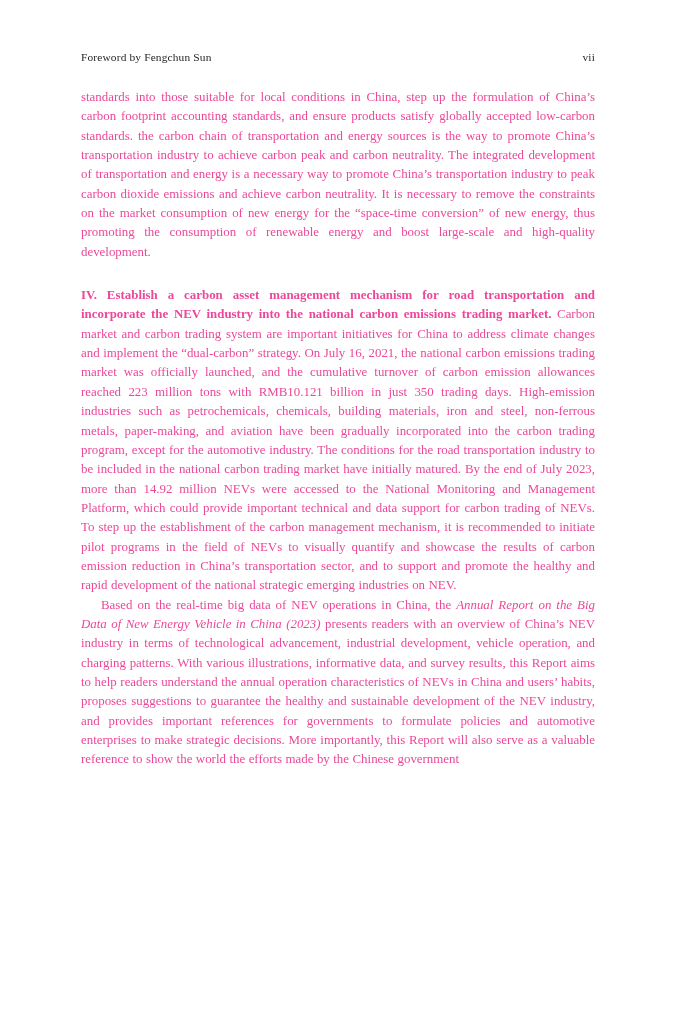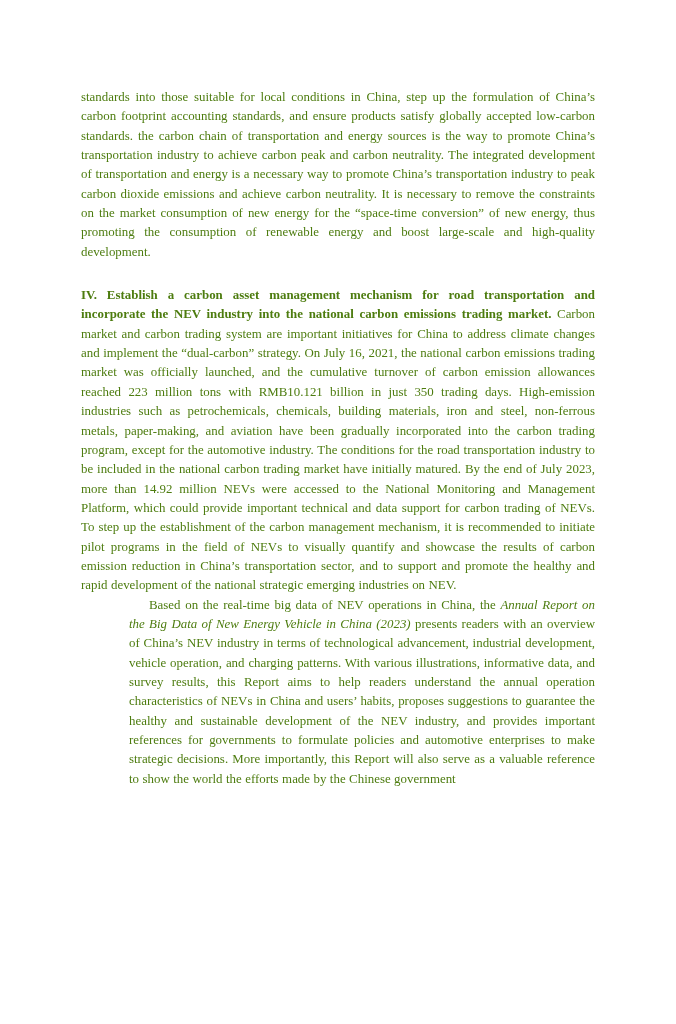--- a/index.html
+++ b/index.html
@@ -53,47 +53,50 @@
     left: 81px;
     width: 514px;
   }
 
   p.body-par {
     margin: 0;
     font-size: 12.9px;
     line-height: 19.35px;
     text-align: justify;
     text-justify: inter-word;
-    color: #4d7c0f;
+    color: #ec4899;
     hyphens: none;
     word-spacing: 0.02em;
   }
 
   p.indent {
     text-indent: 20px;
-    margin-left: 48px;
   }
 
   p.space-before {
     margin-top: 24px;
   }
 
   .run-in-heading {
     font-weight: bold;
   }
 
   .title-italic {
     font-style: italic;
   }
 </style>
 </head>
 <body>
 
 <div class="page">
 
+  <div class="running-head">
+    <span class="running-head-title">Foreword by Fengchun Sun</span>
+    <span class="running-head-folio">vii</span>
+  </div>
 
   <div class="text-column">
 
     <p class="body-par">standards into those suitable for local conditions in China, step up the formulation of China’s carbon footprint accounting standards, and ensure products satisfy globally accepted low-carbon standards. the carbon chain of transportation and energy sources is the way to promote China’s transportation industry to achieve carbon peak and carbon neutrality. The integrated development of transportation and energy is a necessary way to promote China’s transportation industry to peak carbon dioxide emissions and achieve carbon neutrality. It is necessary to remove the constraints on the market consumption of new energy for the “space-time conversion” of new energy, thus promoting the consumption of renewable energy and boost large-scale and high-quality development.</p>
 
     <p class="body-par space-before"><span class="run-in-heading">IV. Establish a carbon asset management mechanism for road transportation and incorporate the NEV industry into the national carbon emissions trading market.</span><span> Carbon market and carbon trading system are important initiatives for China to address climate changes and implement the “dual-carbon” strategy. On July 16, 2021, the national carbon emissions trading market was officially launched, and the cumulative turnover of carbon emission allowances reached 223 million tons with RMB10.121 billion in just 350 trading days. High-emission industries such as petrochemicals, chemicals, building materials, iron and steel, non-ferrous metals, paper-making, and aviation have been gradually incorporated into the carbon trading program, except for the automotive industry. The conditions for the road transportation industry to be included in the national carbon trading market have initially matured. By the end of July 2023, more than 14.92 million NEVs were accessed to the National Monitoring and Management Platform, which could provide important technical and data support for carbon trading of NEVs. To step up the establishment of the carbon management mechanism, it is recommended to initiate pilot programs in the field of NEVs to visually quantify and showcase the results of carbon emission reduction in China’s transportation sector, and to support and promote the healthy and rapid development of the national strategic emerging industries on NEV.</span></p>
 
     <p class="body-par indent"><span>Based on the real-time big data of NEV operations in China, the </span><span class="title-italic">Annual Report on the Big Data of New Energy Vehicle in China (2023)</span><span> presents readers with an overview of China’s NEV industry in terms of technological advancement, industrial development, vehicle operation, and charging patterns. With various illustrations, informative data, and survey results, this Report aims to help readers understand the annual operation characteristics of NEVs in China and users’ habits, proposes suggestions to guarantee the healthy and sustainable development of the NEV industry, and provides important references for governments to formulate policies and automotive enterprises to make strategic decisions. More importantly, this Report will also serve as a valuable reference to show the world the efforts made by the Chinese government</span></p>
 
   </div>

